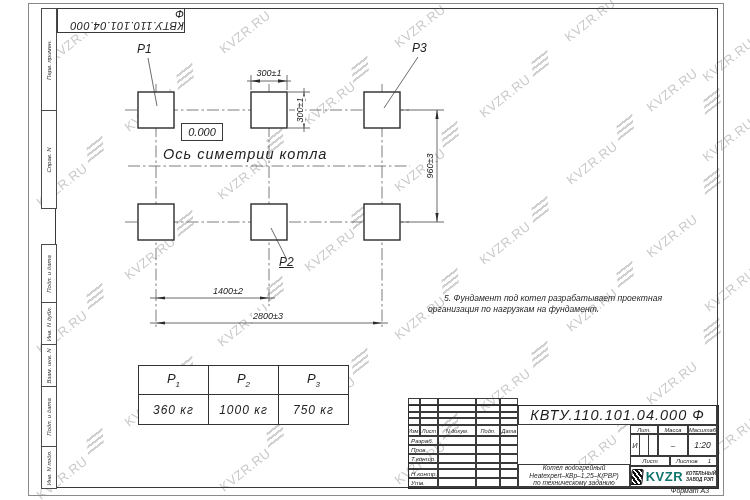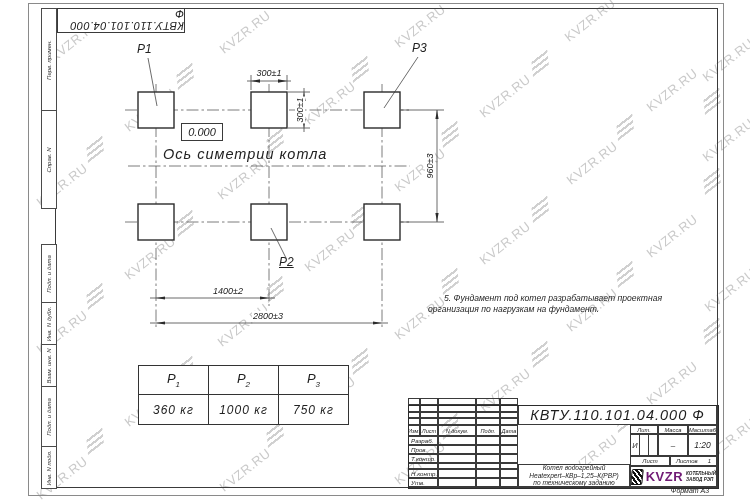--- a/index.html
+++ b/index.html
@@ -75,21 +75,21 @@
         font-size:7.5px;font-style:italic;height:100%;}
   .tb-lit i:last-child{border-right:none;}
   .tb-mass{left:250px;top:36px;width:30px;height:22px;font-size:8px;}
   .tb-scale{left:280px;top:36px;width:29px;height:22px;font-size:8.5px;}
   .tb-sheet{left:222px;top:58px;width:40px;height:10px;font-size:6px;}
   .tb-sheets{left:262px;top:58px;width:47px;height:10px;font-size:6px;gap:10px;}
   .tb-logo{left:222px;top:68px;width:87px;height:21px;gap:3px;font-style:normal;}
   .logo-mark{width:14px;height:14px;background:
         repeating-linear-gradient(50deg,#111 0 2px,#fff 2px 3.6px);
         border:1px solid #111;border-radius:2px;transform:skewX(-6deg);}
-  .logo-word{font-weight:bold;font-size:13px;letter-spacing:.5px;color:#701a75;}
+  .logo-word{font-weight:bold;font-size:13px;letter-spacing:.5px;color:#0f766e;}
   .logo-cap{display:flex;flex-direction:column;font-size:4.6px;font-weight:bold;line-height:1.2;color:#222;}
   .fmt-label{position:absolute;left:655px;top:487px;width:70px;text-align:center;
         font-size:7px;font-style:italic;}
   .tb-outline{position:absolute;left:408px;top:405px;width:309px;height:82px;
         border:1.3px solid #2b2b2b;pointer-events:none;}
 </style>
 </head>
 <body>
 
 <div class="page">

